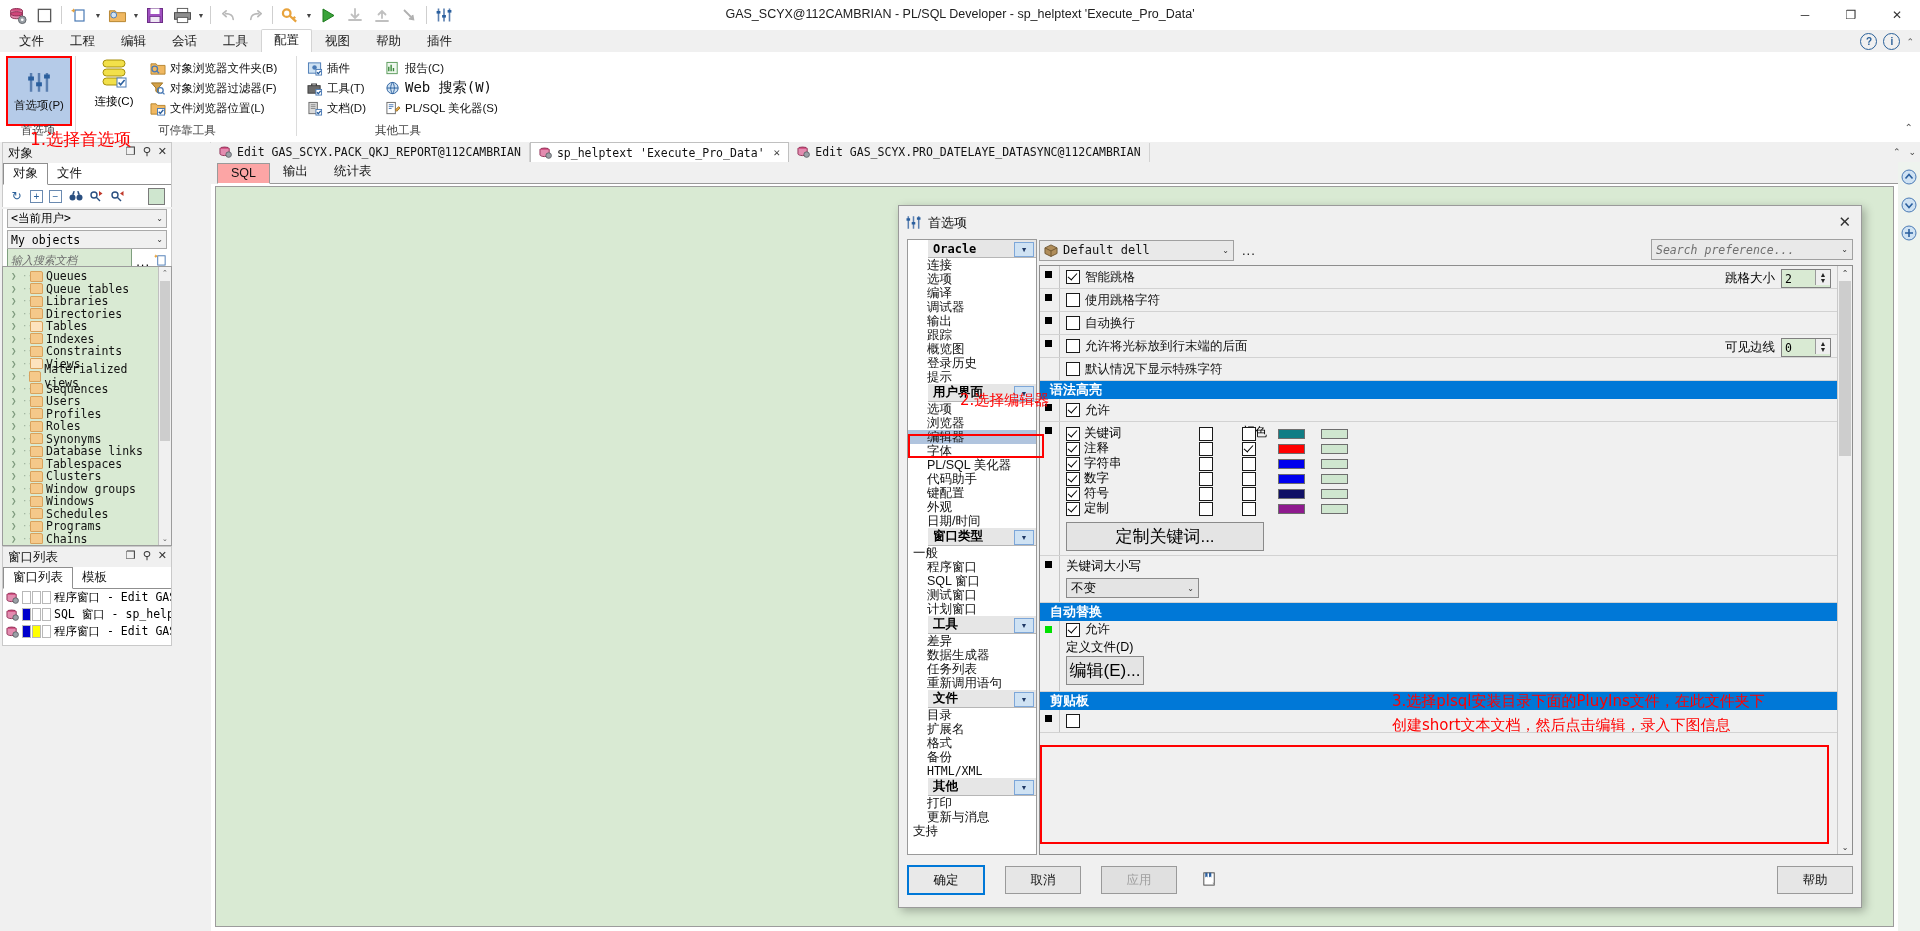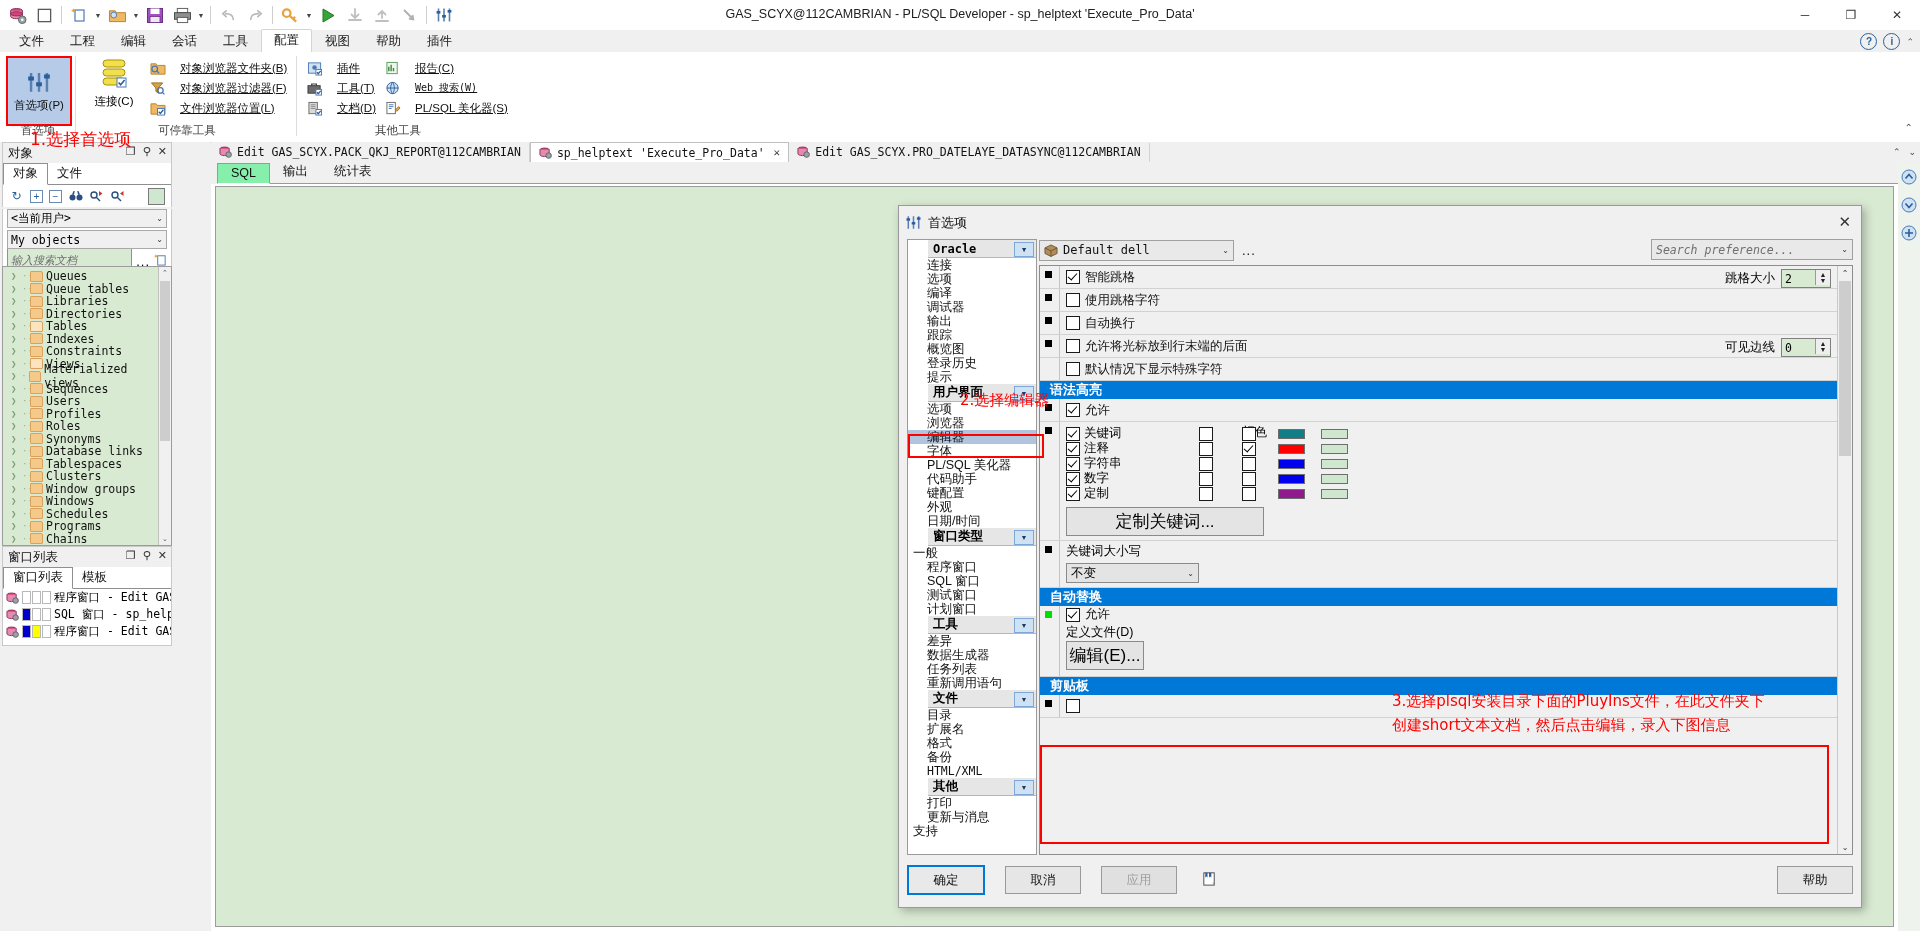--- a/index.html
+++ b/index.html
@@ -34,21 +34,21 @@
     display:flex;align-items:center;justify-content:center;font-weight:bold;}
 
   
   .ribbon{position:absolute;left:0;top:52px;width:1920px;height:90px;background:#ffffff;border-bottom:1px solid #d6d6d6;}
   .rgroup{position:absolute;top:0;height:88px;}
   .rglabel{position:absolute;bottom:2px;width:100%;text-align:center;font-size:11.5px;color:#444;}
   .rgsep{position:absolute;top:4px;width:1px;height:80px;background:#dcdcdc;}
   .bigbtn{position:absolute;left:6px;top:4px;width:62px;height:66px;border:2px solid #ff0000;
     background:#b5cbe8;display:flex;flex-direction:column;align-items:center;justify-content:center;gap:2px;}
   .bigbtn .lbl{font-size:11.5px;color:#111;}
-  .smbtn{display:flex;align-items:center;gap:14px;height:20px;font-size:11.5px;color:#111;white-space:nowrap;text-decoration:underline;}
+  .smbtn{display:flex;align-items:center;gap:4px;height:20px;font-size:11.5px;color:#111;white-space:nowrap;}
   .smbtn .gi{width:17px;height:17px;display:flex;align-items:center;justify-content:center;}
 
   
   .ribchev{position:absolute;right:7px;top:70px;font-size:10px;color:#555;}
 
   
   .leftdock{position:absolute;left:0;top:142px;width:210px;bottom:0;background:#f0f0f0;}
   .panel-hdr{height:20px;background:#f0f0f0;display:flex;align-items:center;padding:0 3px;border:1px solid #c9c9c9;
     border-bottom:none;position:relative;}
   .panel-hdr .t{font-size:12.5px;color:#111;padding-left:2px;}
@@ -95,21 +95,21 @@
   .dtab{display:flex;align-items:center;gap:5px;height:19px;padding:0 8px;font-size:11.5px;
     font-family:"DejaVu Sans Mono","Liberation Mono",monospace;color:#111;border-right:1px solid #d2d2d2;}
   .dtab.on{background:#fff;border-top:1px solid #c0c0c0;border-left:1px solid #c0c0c0;border-right:1px solid #c0c0c0;}
   .dtab .x{font-size:11px;color:#444;margin-left:4px;}
   .dbicon{width:13px;height:12px;}
   .doctabs .farright{position:absolute;right:4px;display:flex;gap:8px;font-size:9px;color:#444;}
 
   .editorwrap{position:absolute;left:0;top:20px;right:22px;bottom:0;background:#fff;}
   .subtabs{height:22px;display:flex;align-items:flex-end;background:#f0f0f0;padding-left:6px;}
   .stab{font-size:12.5px;padding:2px 13px 3px 13px;color:#111;border-bottom:1px solid #9a9a9a;}
-  .stab.on{background:#86efac;border:1px solid #9a9a9a;border-bottom:1px solid #fff;}
+  .stab.on{background:#fca5a5;border:1px solid #9a9a9a;border-bottom:1px solid #fff;}
   .stabfill{flex:1;border-bottom:1px solid #9a9a9a;}
   .sqlpane{position:absolute;left:4px;top:24px;right:4px;bottom:4px;background:#d9ead3;border:1px solid #9c9c9c;}
   .rightstrip{position:absolute;right:0;top:20px;width:22px;bottom:0;background:#eef3ee;
     display:flex;flex-direction:column;align-items:center;padding-top:6px;gap:10px;}
   .rsic{width:18px;height:18px;display:flex;align-items:center;justify-content:center;}
 
   
   .anno{position:absolute;color:#ff0000;font-family:"DejaVu Sans","Liberation Sans",sans-serif;
     font-size:15px;white-space:nowrap;pointer-events:none;}
   .annobox{position:absolute;border:2px solid #ff0000;pointer-events:none;}
@@ -426,21 +426,21 @@
           </span>
           <span>报告(C)</span>
         </div>
         <div class="smbtn">
           <span class="gi">
             <svg width="16" height="15" viewBox="0 0 17 16">
                 <circle cx="8" cy="7.5" r="6" fill="#cfe2f3" stroke="#2a5f9e"></circle>
                 <path d="M2 7.5h12M8 1.5c2.6 3 2.6 9 0 12M8 1.5c-2.6 3-2.6 9 0 12" fill="none" stroke="#2a5f9e"></path>
               </svg>
           </span>
-          <span style="font-family:'DejaVu Sans Mono','Liberation Mono',monospace;font-size:10px;">Web 搜索(W)</span>
+          <span style="font-family:'DejaVu Sans Mono','Liberation Mono',monospace;font-size:14px;">Web 搜索(W)</span>
         </div>
         <div class="smbtn">
           <span class="gi">
             <svg width="16" height="15" viewBox="0 0 17 16">
                 <rect x="2" y="1.5" width="9" height="12" fill="#fff" stroke="#6a6a6a"></rect>
                 <path d="M4 4h5M4 6h5M4 8h3" stroke="#4a7ab5"></path>
                 <path d="M11 9.5l3.5-3.5 1.5 1.5L12.5 11z" fill="#e8a33d" stroke="#9c7020"></path>
               </svg>
           </span>
           <span>PL/SQL 美化器(S)</span>
@@ -1027,20 +1027,38 @@
                     <span class="hl-col">
                       <span class="swatch" style="background:#0000ee"></span>
                     </span>
                     <span class="hl-col">
                       <span class="swatch" style="background:#cfe6cf"></span>
                     </span>
                   </div>
                   <div class="hlrow">
                     <span class="hl-name">
                       <span class="cb on"></span>
+                      <span>符号</span>
+                    </span>
+                    <span class="hl-col">
+                      <span class="cb"></span>
+                    </span>
+                    <span class="hl-col">
+                      <span class="cb"></span>
+                    </span>
+                    <span class="hl-col">
+                      <span class="swatch" style="background:#111166"></span>
+                    </span>
+                    <span class="hl-col">
+                      <span class="swatch" style="background:#cfe6cf"></span>
+                    </span>
+                  </div>
+                  <div class="hlrow">
+                    <span class="hl-name">
+                      <span class="cb on"></span>
                       <span>定制</span>
                     </span>
                     <span class="hl-col">
                       <span class="cb"></span>
                     </span>
                     <span class="hl-col">
                       <span class="cb"></span>
                     </span>
                     <span class="hl-col">
                       <span class="swatch" style="background:#8e1a8e"></span>

